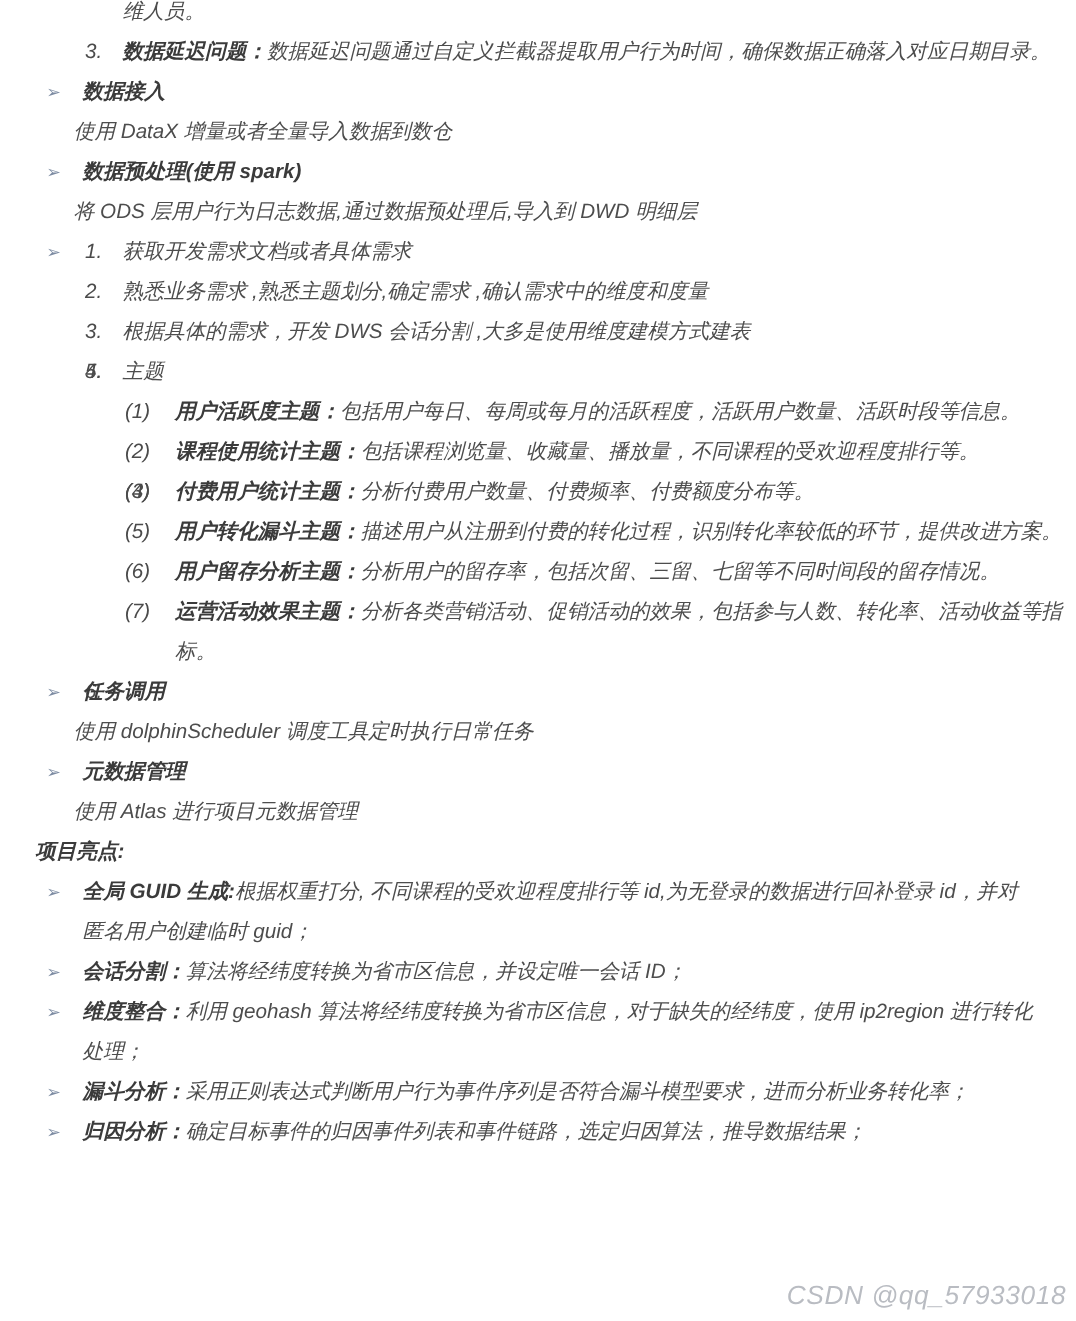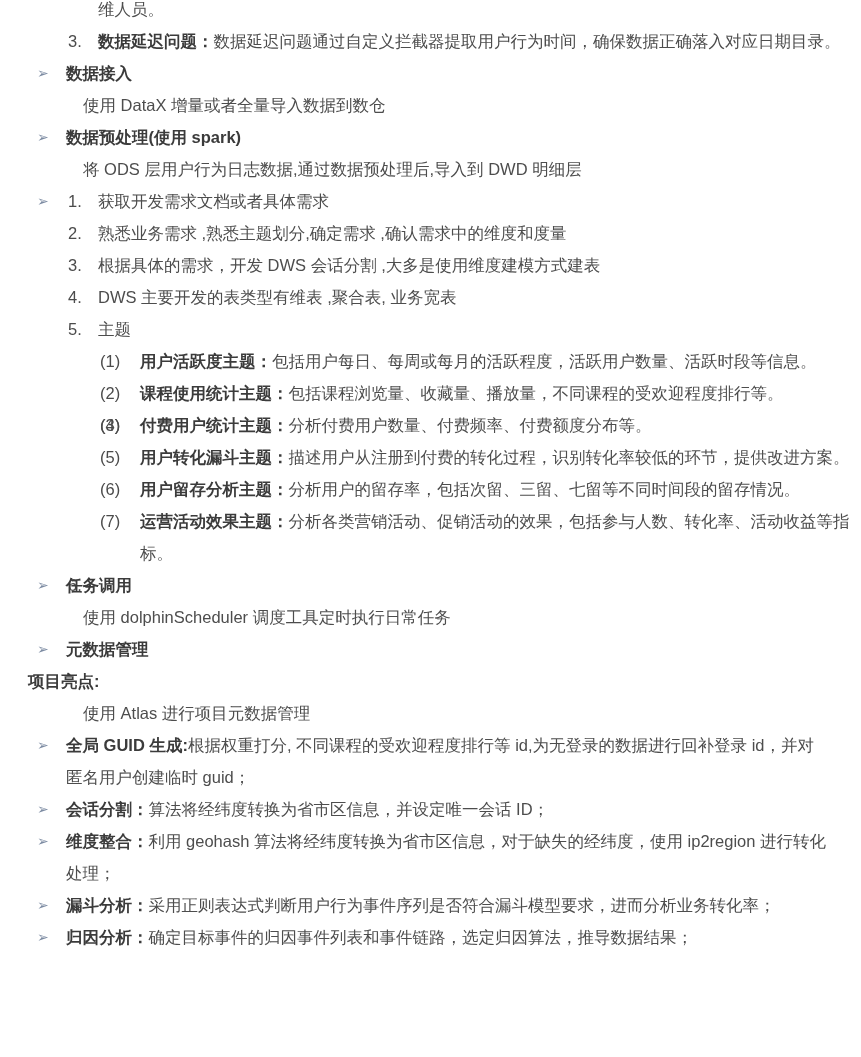--- a/index.html
+++ b/index.html
@@ -11,20 +11,21 @@
     font-family: "Liberation Sans", "DejaVu Sans", sans-serif;
     color: #484848;
     -webkit-font-smoothing: antialiased;
   }
   #page {
     position: relative;
     width: 861px;
     height: 1057px;
     overflow: hidden;
     background: #ffffff;
+    font-style: italic;
   }
   .doc {
     position: absolute;
     top: -7px;
     left: 0;
     width: 861px;
     padding: 0;
   }
 
   
@@ -44,21 +45,21 @@
   .lvl-arrow > .marker {
     position: absolute;
     left: 37px;
     top: 0;
     color: #7d8ca3;
     font-size: 14px;
     line-height: 32px;
   }
   
   .lvl-arrow-body {
-    padding-left: 83px;
+    padding-left: 59px;
   }
 
   
   .lvl-num {
     padding-left: 98px;
     position: relative;
   }
   .lvl-num > .marker {
     position: absolute;
     left: 68px;
@@ -151,21 +152,20 @@
       <div class="line lvl-num">
         <span class="marker">2.</span>
         <span class="hang"><span class="rtext">熟悉业务需求 ,熟悉主题划分,确定需求 ,确认需求中的维度和度量</span></span>
       </div>
       <div class="line lvl-num">
         <span class="marker">3.</span>
         <span class="hang"><span class="rtext">根据具体的需求，开发 DWS 会话分割 ,大多是使用维度建模方式建表</span></span>
       </div>
       <div class="line lvl-num">
         <span class="marker">4.</span>
-        <span class="hang"><span class="rtext">DWS 主要开发的表类型有维表 ,聚合表, 业务宽表</span></span>
       </div>
       <div class="line lvl-num">
         <span class="marker">5.</span>
         <span class="hang"><span class="rtext">主题</span></span>
       </div>
       <div class="line lvl-paren">
         <span class="marker">(1)</span>
         <span class="hang"><span class="bold">用户活跃度主题：</span><span class="rtext">包括用户每日、每周或每月的活跃程度，活跃用户数量、活跃时段等信息。</span></span>
       </div>
       <div class="line lvl-paren">
@@ -198,26 +198,26 @@
         <span class="marker">➢</span>
         <span class="hang"><span class="bold">任务调用</span></span>
       </div>
       <div class="line lvl-arrow-body">
         <span class="hang"><span class="rtext">使用 dolphinScheduler 调度工具定时执行日常任务</span></span>
       </div>
       <div class="line lvl-arrow">
         <span class="marker">➢</span>
         <span class="hang"><span class="bold">元数据管理</span></span>
       </div>
+      <div class="line lvl-arrow-body">
+        <span class="hang"><span class="rtext">使用 Atlas 进行项目元数据管理</span></span>
+      </div>
       <div class="line lvl-flush">
         <span class="hang"><span class="bold">项目亮点:</span></span>
       </div>
-      <div class="line lvl-arrow-body">
-        <span class="hang"><span class="rtext">使用 Atlas 进行项目元数据管理</span></span>
-      </div>
       <div class="line lvl-arrow">
         <span class="marker">➢</span>
         <span class="hang"><span class="bold">全局 GUID 生成:</span><span class="rtext">根据权重打分, 不同课程的受欢迎程度排行等 id,为无登录的数据进行回补登录 id，并对匿名用户创建临时 guid；</span></span>
       </div>
       <div class="line lvl-arrow">
         <span class="marker">➢</span>
         <span class="hang"><span class="bold">会话分割：</span><span class="rtext">算法将经纬度转换为省市区信息，并设定唯一会话 ID；</span></span>
       </div>
       <div class="line lvl-arrow">
         <span class="marker">➢</span>
@@ -225,13 +225,14 @@
       </div>
       <div class="line lvl-arrow">
         <span class="marker">➢</span>
         <span class="hang"><span class="bold">漏斗分析：</span><span class="rtext">采用正则表达式判断用户行为事件序列是否符合漏斗模型要求，进而分析业务转化率；</span></span>
       </div>
       <div class="line lvl-arrow">
         <span class="marker">➢</span>
         <span class="hang"><span class="bold">归因分析：</span><span class="rtext">确定目标事件的归因事件列表和事件链路，选定归因算法，推导数据结果；</span></span>
       </div>
     </div>
+  <div id="watermark">CSDN @qq_57933018</div>
 </div>
 
 </body></html>

